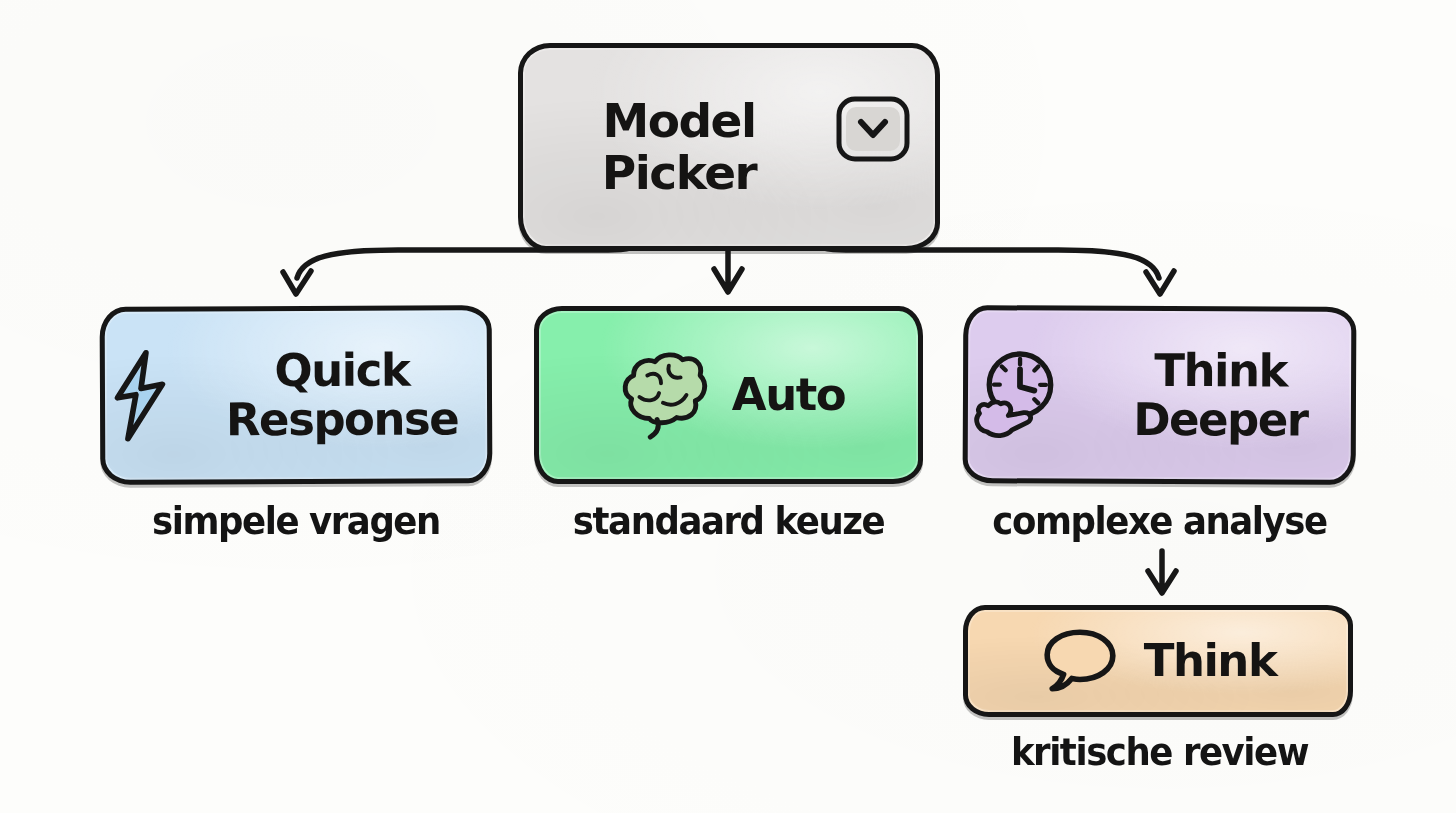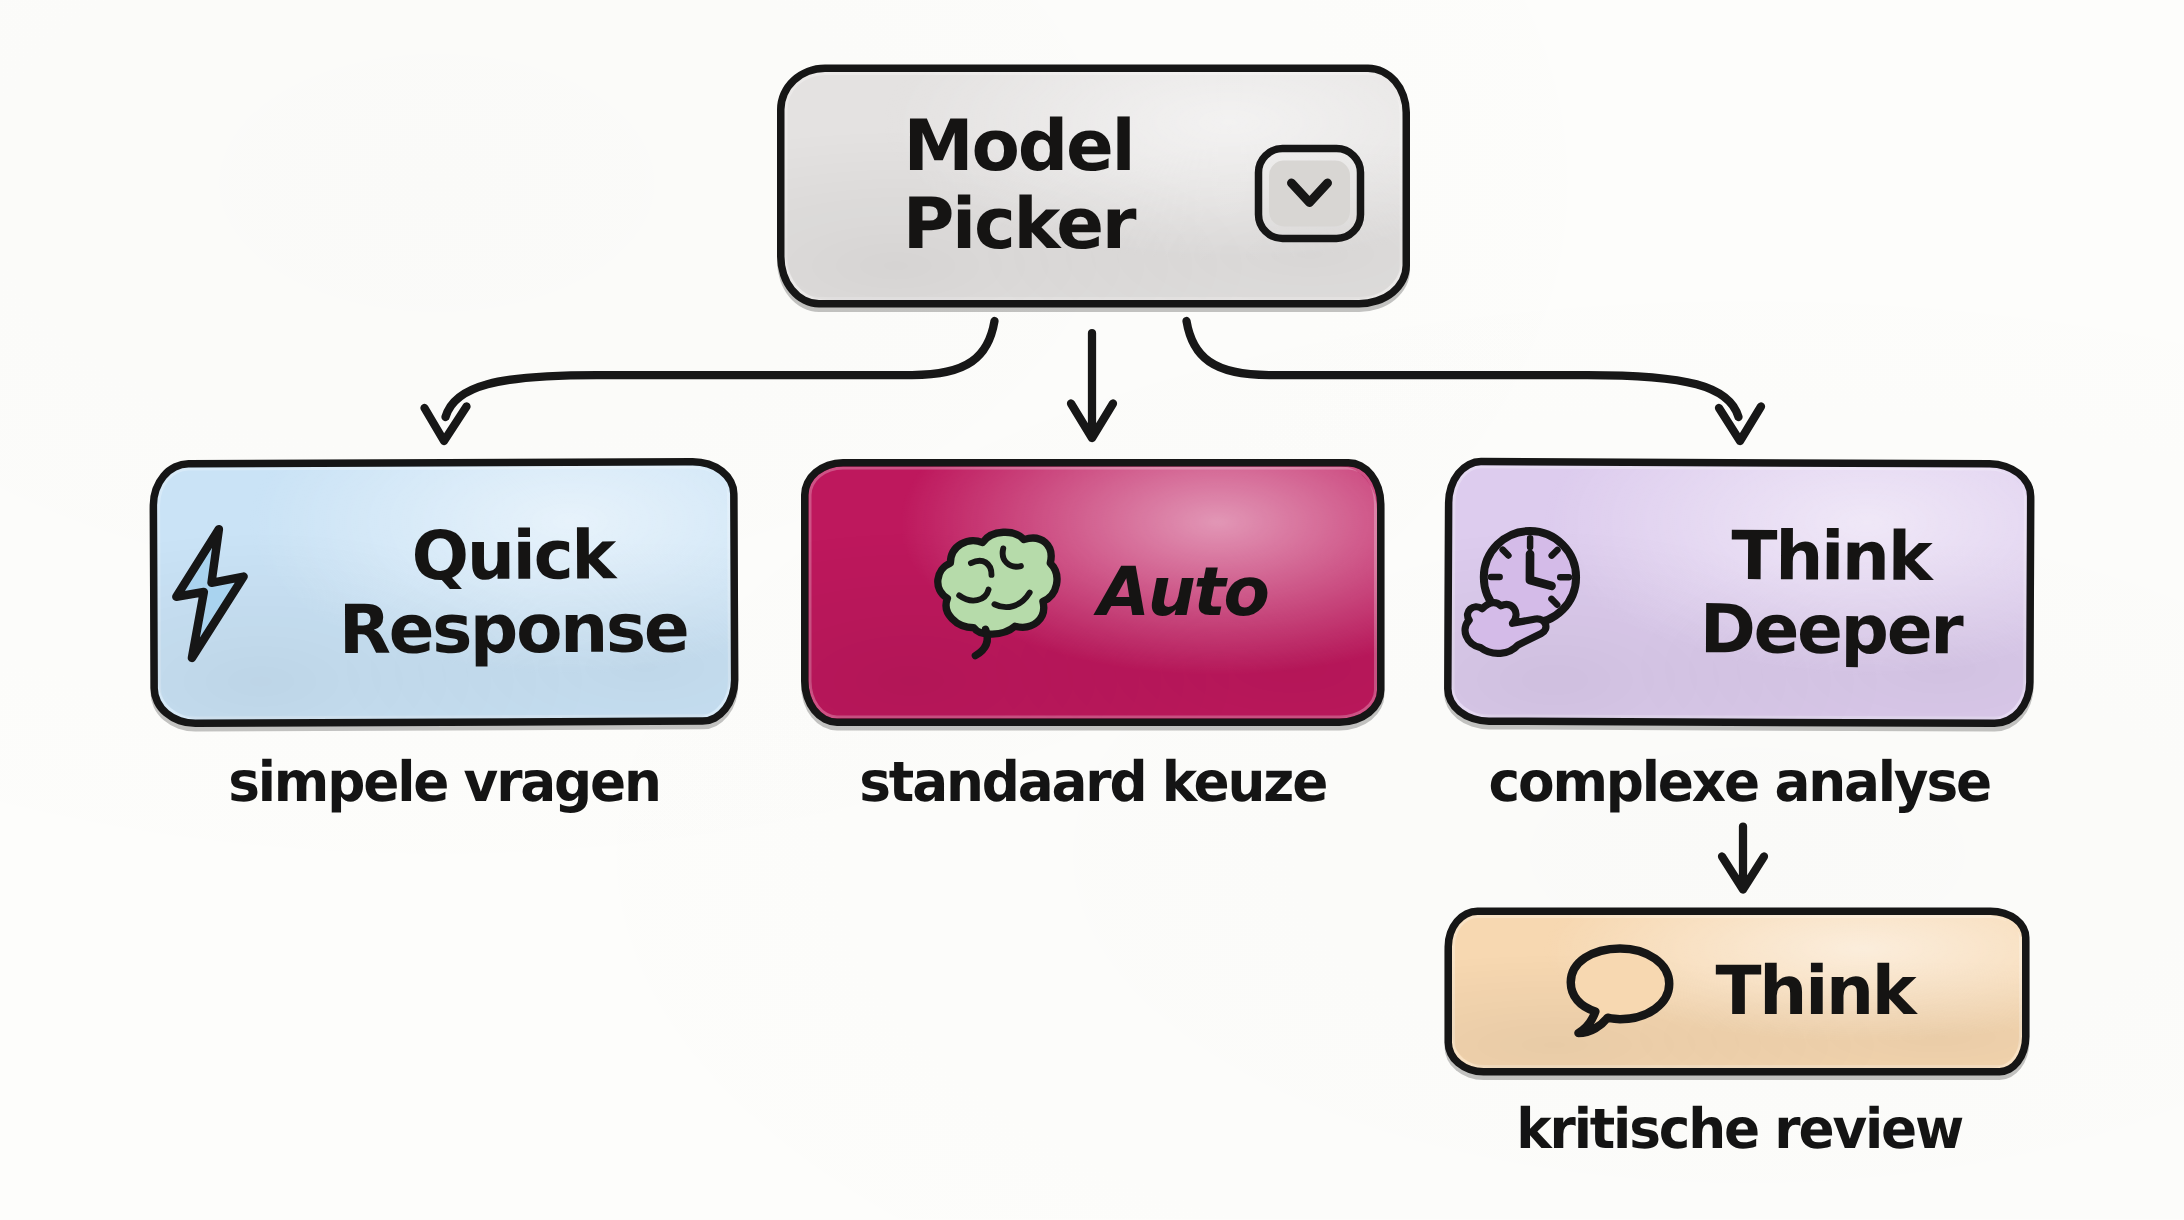--- a/index.html
+++ b/index.html
@@ -28,42 +28,41 @@
       radial-gradient(ellipse at 72% 22%, rgba(255,255,255,0.55), transparent 55%),
       radial-gradient(ellipse at 18% 85%, rgba(0,0,0,0.06), transparent 50%),
       radial-gradient(ellipse at 85% 80%, rgba(0,0,0,0.05), transparent 45%);
   }
   .node-label{
     position:relative;font-weight:700;text-align:center;color:#151413;
     letter-spacing:-1.5px;line-height:1.1;
   }
   
   .root-node{
-    left:518px;top:43px;width:422px;height:162px;
+    left:518px;top:43px;width:422px;height:208px;
     background:#e4e2e1;
     border-radius:32px 28px 34px 28px / 30px 32px 28px 34px;
   }
   .root-node .node-label{
     position:absolute;left:0;right:100px;top:0;bottom:0;
     display:flex;align-items:center;justify-content:center;
     font-size:47px;
   }
   .dropdown-glyph{position:absolute;right:24px;top:46px;width:76px;height:70px;}
   
   .branch-node{top:306px;height:178px;gap:22px;}
   .branch-node .node-label{font-size:45px;}
   .quick-node{
     left:100px;width:392px;background:#cae3f6;
     border-radius:26px 30px 24px 30px / 30px 24px 30px 26px;
     transform:rotate(-0.25deg);
   }
   .auto-node{
-    left:534px;width:389px;background:#be185d;
+    left:534px;width:389px;background:#86efac;
     border-radius:28px 24px 30px 24px / 24px 30px 24px 30px;
-    font-style:italic;
   }
   .think-node{
     left:963px;width:393px;background:#ddccee;
     border-radius:24px 30px 26px 30px / 30px 24px 30px 24px;
     transform:rotate(0.25deg);
   }
   
   .caption{
     position:absolute;font-weight:700;font-size:37px;letter-spacing:-1.5px;
     text-align:center;color:#141414;transform:scaleX(0.96);

